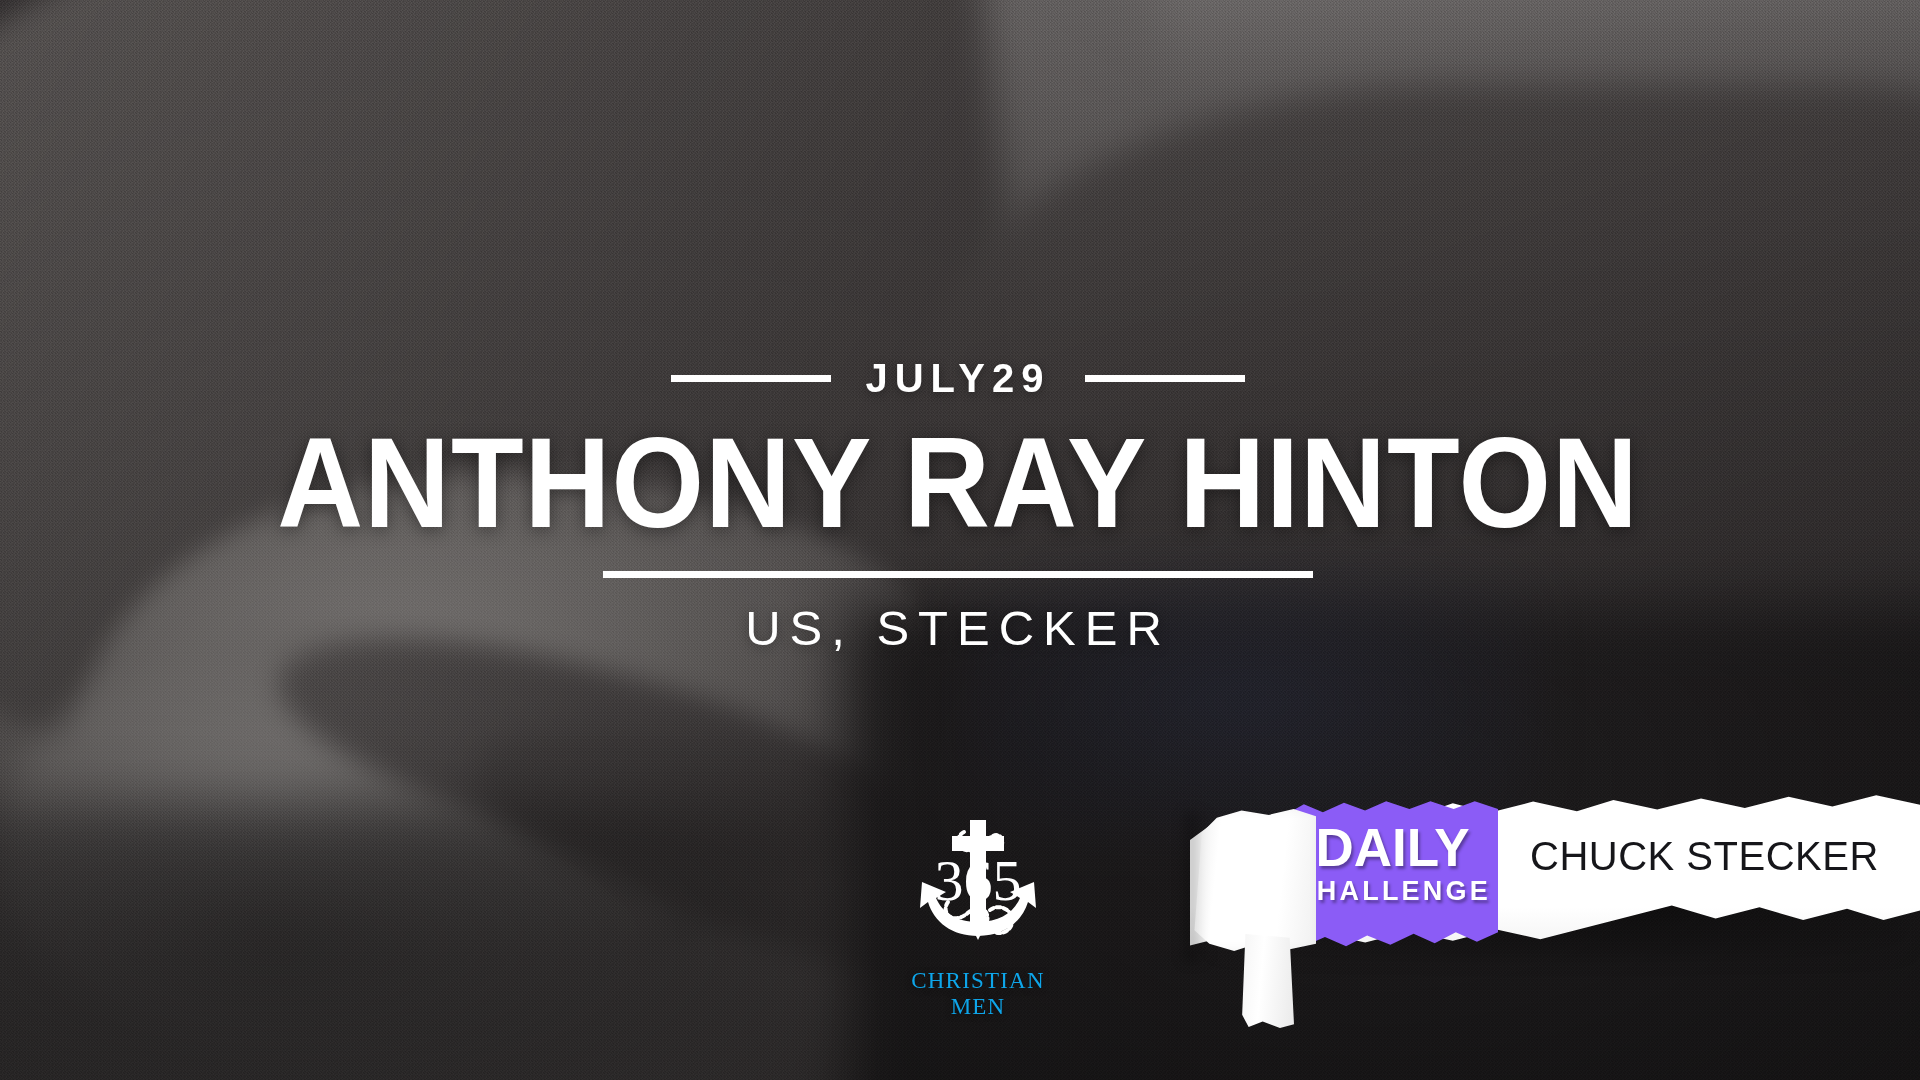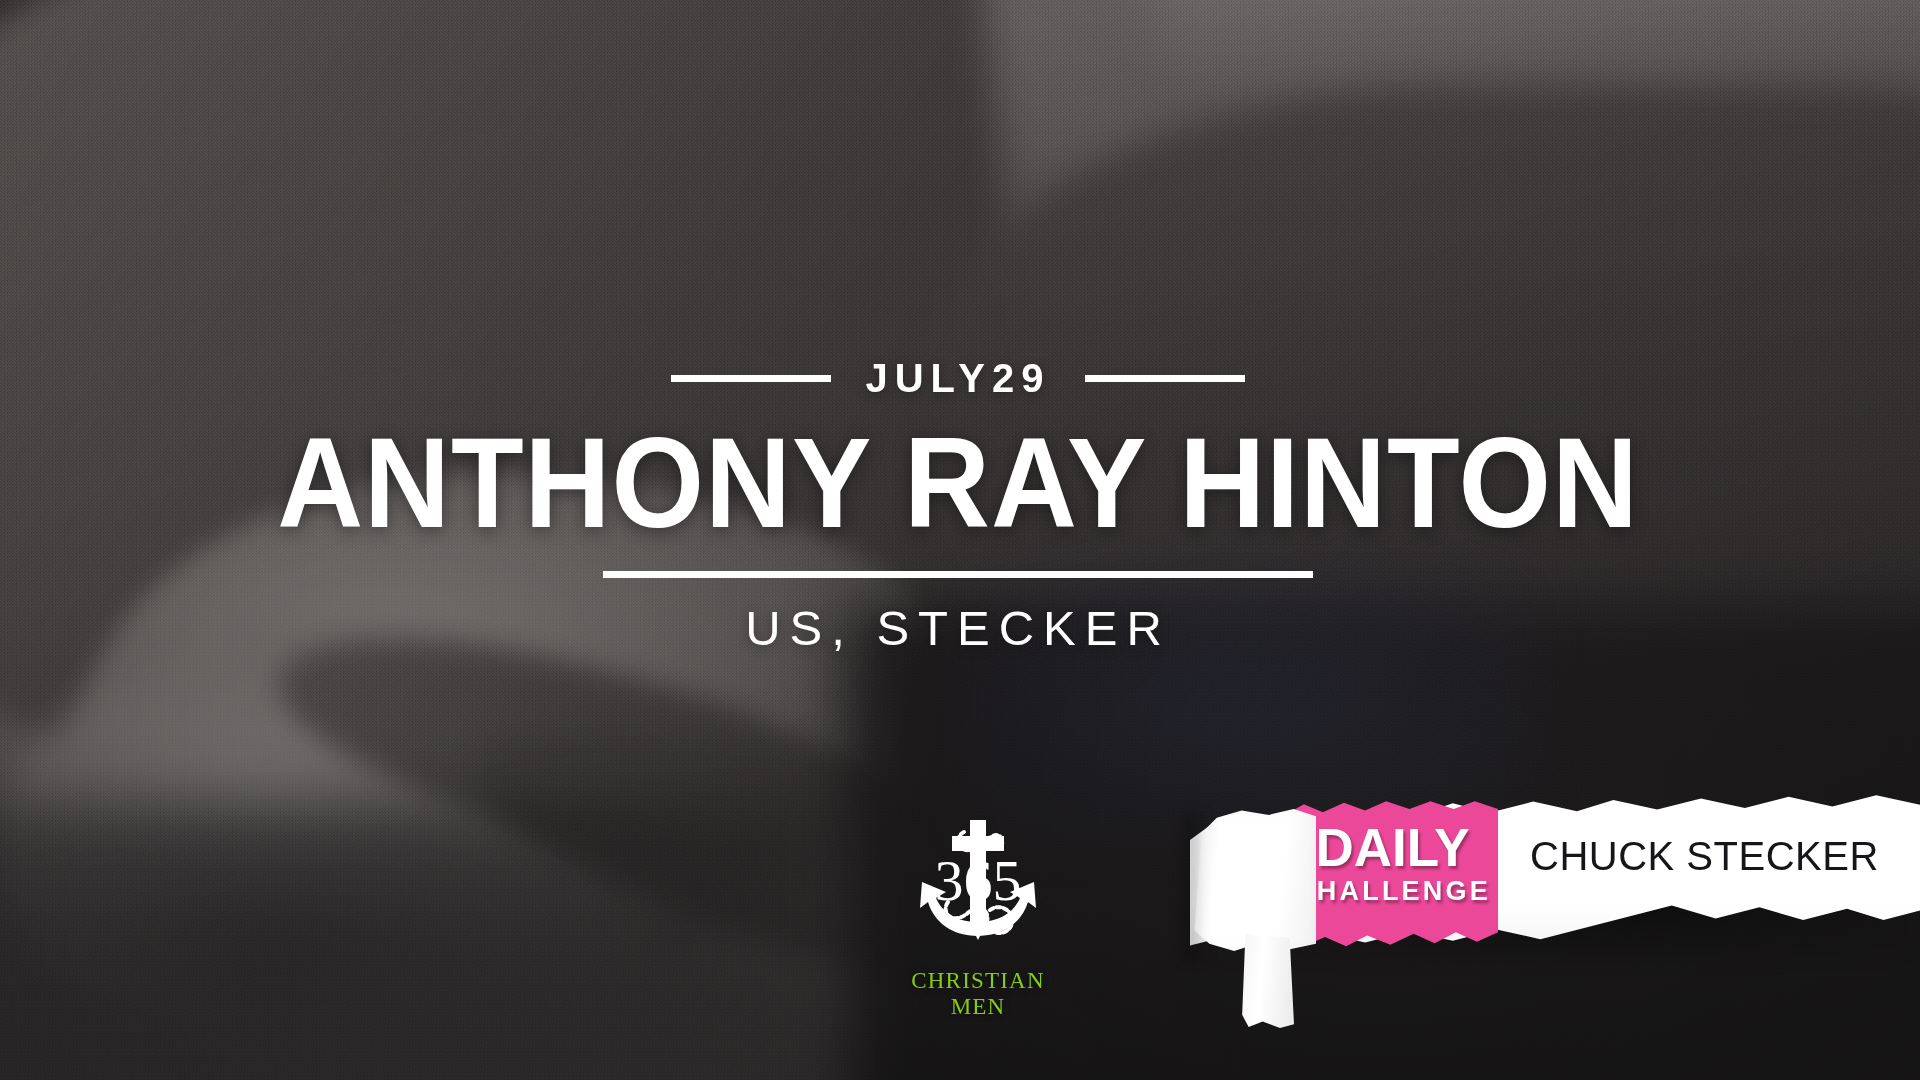--- a/index.html
+++ b/index.html
@@ -268,21 +268,21 @@
     margin: 0 auto;
   }
   .logo-mark svg { display: block; }
   .logo-words {
     margin-top: 2px;
     font-family: "Liberation Serif", serif;
     font-weight: 400;
     font-size: 23px;
     letter-spacing: 1.2px;
     line-height: 1.12;
-    color: #84cc16;
+    color: #0ea5e9;
     text-shadow: 0 1px 6px rgba(0,0,0,.5);
   }
 
   
   .torn-banner {
     position: absolute;
     left: 1190px;
     top: 792px;
     width: 730px;
     height: 288px;
@@ -314,21 +314,21 @@
     );
   }
 
   
   .daily-block {
     position: absolute;
     left: 97px;
     top: 3px;
     width: 211px;
     height: 156px;
-    background: #ec4899;
+    background: #8b5cf6;
     -webkit-clip-path: polygon(
       0% 12%, 8% 6%, 17% 11%, 27% 5%, 37% 10%, 47% 4%, 58% 9%, 68% 4%,
       79% 9%, 89% 4%, 100% 9%,
       100% 88%, 90% 94%, 80% 88%, 70% 95%, 60% 89%, 49% 96%, 38% 90%,
       28% 97%, 18% 91%, 8% 97%, 0% 91%
     );
     clip-path: polygon(
       0% 12%, 8% 6%, 17% 11%, 27% 5%, 37% 10%, 47% 4%, 58% 9%, 68% 4%,
       79% 9%, 89% 4%, 100% 9%,
       100% 88%, 90% 94%, 80% 88%, 70% 95%, 60% 89%, 49% 96%, 38% 90%,

